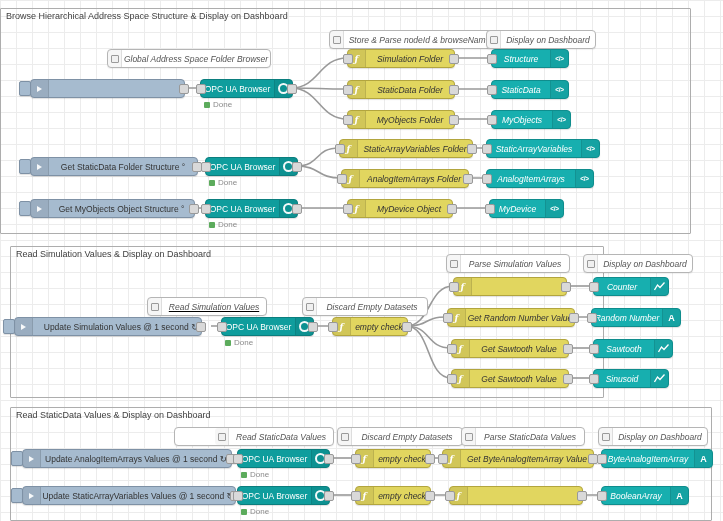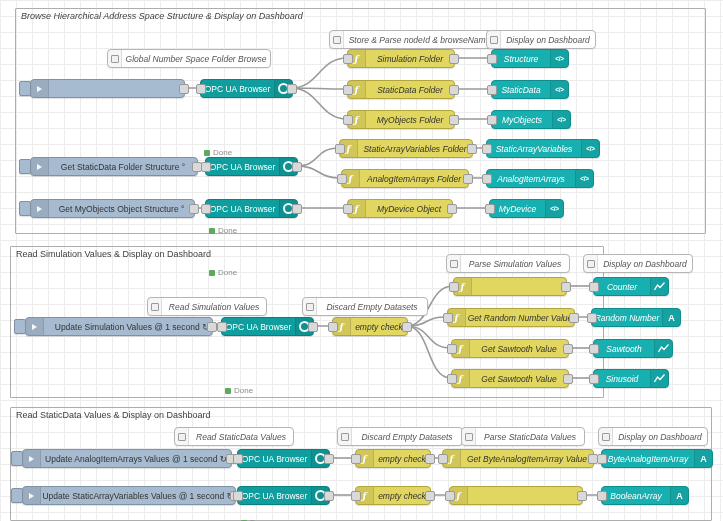--- a/index.html
+++ b/index.html
@@ -35,29 +35,29 @@
   .inject-btn{position:absolute;left:-12px;top:1px;width:10px;height:13px;border:1px solid #7e91a5;
     border-radius:2px;box-shadow:0 1px 1px rgba(0,0,0,0.12);}
   .tri{width:0;height:0;border-left:5px solid rgba(255,255,255,0.92);
     border-top:3.5px solid transparent;border-bottom:3.5px solid transparent;}
   .ring{width:7px;height:7px;border:2px solid rgba(255,255,255,0.95);border-radius:50%;}
   .fx{font-family:"DejaVu Serif",serif;font-style:italic;font-weight:bold;font-size:9px;color:#fff;}
   .code{font-weight:bold;font-size:6.5px;color:#fff;letter-spacing:-0.3px;}
   .tA{font-weight:bold;font-size:9px;color:#fff;font-style:normal;}
   .comment-glyph{width:6px;height:6px;border:1px solid #9a9a9a;background:#f0f0f0;border-radius:1px;}
   .status{position:absolute;left:3px;top:20px;display:flex;align-items:center;gap:3px;font-size:8px;
-    color:#8a8a8a;white-space:nowrap;margin-top:48px;}
+    color:#8a8a8a;white-space:nowrap;}
   .status-dot{width:6px;height:6px;border-radius:1px;}
 </style>
 </head>
 <body>
 
 <div id="canvas">
   <div id="groups">
-      <div class="flow-group" style="left: 15px; top: 8px; width: 689px; height: 224px; font-style: italic;">
+      <div class="flow-group" style="left: 0; top: 8px; width: 689px; height: 224px;">
         <div class="group-label">Browse Hierarchical Address Space Structure &amp; Display on Dashboard</div>
       </div>
       <div class="flow-group" style="left: 10px; top: 246px; width: 592px; height: 150px;">
         <div class="group-label">Read Simulation Values &amp; Display on Dashboard</div>
       </div>
       <div class="flow-group" style="left: 10px; top: 407px; width: 700px; height: 112px;">
         <div class="group-label">Read StaticData Values &amp; Display on Dashboard</div>
       </div>
     </div>
   <svg id="wires" width="723" height="521">
@@ -93,21 +93,21 @@
       <path d="M 234 495 C 259 495 212 495 237 495" stroke="#999999"></path>
       <path d="M 328 495 C 353 495 330 495 355 495" stroke="#999999"></path>
       <path d="M 429 495 C 454 495 424 495 449 495" stroke="#999999"></path>
       <path d="M 581 495 C 606 495 576 495 601 495" stroke="#999999"></path>
     </svg>
   <div id="nodes">
       <div class="node comment" style="left: 107px; top: 49px; width: 162px; background: rgb(255, 255, 255);">
         <span class="icon-box left">
           <span class="comment-glyph"></span>
         </span>
-        <span class="label">Global Number Space Folder Browse</span>
+        <span class="label">Global Address Space Folder Browser</span>
       </div>
       <div class="node comment" style="left: 329px; top: 30px; width: 165px; background: rgb(255, 255, 255);">
         <span class="icon-box left">
           <span class="comment-glyph"></span>
         </span>
         <span class="label">Store &amp; Parse nodeId &amp; browseName</span>
       </div>
       <div class="node comment" style="left: 486px; top: 30px; width: 108px; background: rgb(255, 255, 255);">
         <span class="icon-box left">
           <span class="comment-glyph"></span>
@@ -256,21 +256,21 @@
         <span class="label">MyDevice Object</span>
         <span class="port out"></span>
       </div>
       <div class="node ui" style="left: 489px; top: 199px; width: 73px; background: rgb(23, 175, 175);">
         <span class="port in"></span>
         <span class="label">MyDevice</span>
         <span class="icon-box right">
           <span class="code">&lt;/&gt;</span>
         </span>
       </div>
-      <div class="node comment" style="left: 147px; top: 297px; width: 118px; background: rgb(255, 255, 255);">
+      <div class="node comment" style="left: 147px; top: 297px; width: 118px; background: rgb(255, 255, 255); text-decoration: underline;">
         <span class="icon-box left">
           <span class="comment-glyph"></span>
         </span>
         <span class="label">Read Simulation Values</span>
       </div>
       <div class="node comment" style="left: 302px; top: 297px; width: 124px; background: rgb(255, 255, 255);">
         <span class="icon-box left">
           <span class="comment-glyph"></span>
         </span>
         <span class="label">Discard Empty Datasets</span>
@@ -280,21 +280,21 @@
           <span class="comment-glyph"></span>
         </span>
         <span class="label">Parse Simulation Values</span>
       </div>
       <div class="node comment" style="left: 583px; top: 254px; width: 108px; background: rgb(255, 255, 255);">
         <span class="icon-box left">
           <span class="comment-glyph"></span>
         </span>
         <span class="label">Display on Dashboard</span>
       </div>
-      <div class="node inject" style="left: 25px; top: 317px; width: 186px; background: rgb(166, 187, 207); gap: 8px;">
+      <div class="node inject" style="left: 14px; top: 317px; width: 186px; background: rgb(166, 187, 207); gap: 8px;">
         <span class="inject-btn" style="background: rgb(166, 187, 207);"></span>
         <span class="icon-box left">
           <span class="tri"></span>
         </span>
         <span class="label">Update Simulation Values @ 1 second ↻</span>
         <span class="port out"></span>
       </div>
       <div class="node opcua" style="left: 221px; top: 317px; width: 91px; background: rgb(15, 157, 157);">
         <span class="port in"></span>
         <span class="label">OPC UA Browser</span>
@@ -373,21 +373,21 @@
       </div>
       <div class="node ui" style="left: 593px; top: 369px; width: 74px; background: rgb(23, 175, 175);">
         <span class="port in"></span>
         <span class="label">Sinusoid</span>
         <span class="icon-box right">
           <svg width="11" height="9">
             <polyline points="0.5,8 3.5,3 6,5.5 10.5,0.5" fill="none" stroke="#fff" stroke-width="1.3"></polyline>
           </svg>
         </span>
       </div>
-      <div class="node comment" style="left: 174px; top: 427px; width: 118px; background: rgb(255, 255, 255);">
+      <div class="node comment" style="left: 174px; top: 427px; width: 118px; background: rgb(255, 255, 255); padding-left: 40px;">
         <span class="icon-box left">
           <span class="comment-glyph"></span>
         </span>
         <span class="label">Read StaticData Values</span>
       </div>
       <div class="node comment" style="left: 337px; top: 427px; width: 124px; background: rgb(255, 255, 255);">
         <span class="icon-box left">
           <span class="comment-glyph"></span>
         </span>
         <span class="label">Discard Empty Datasets</span>

